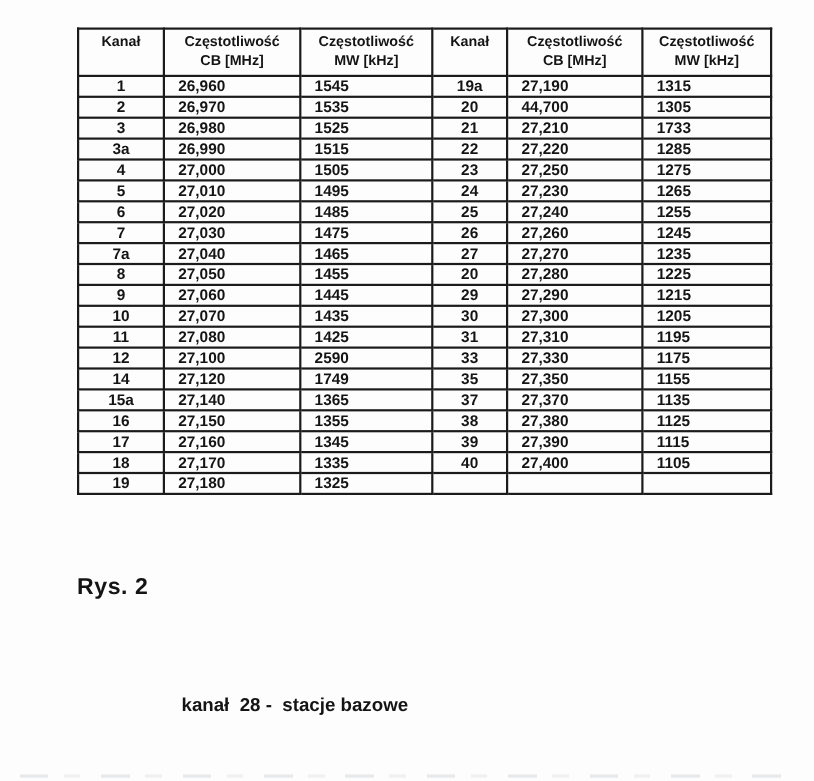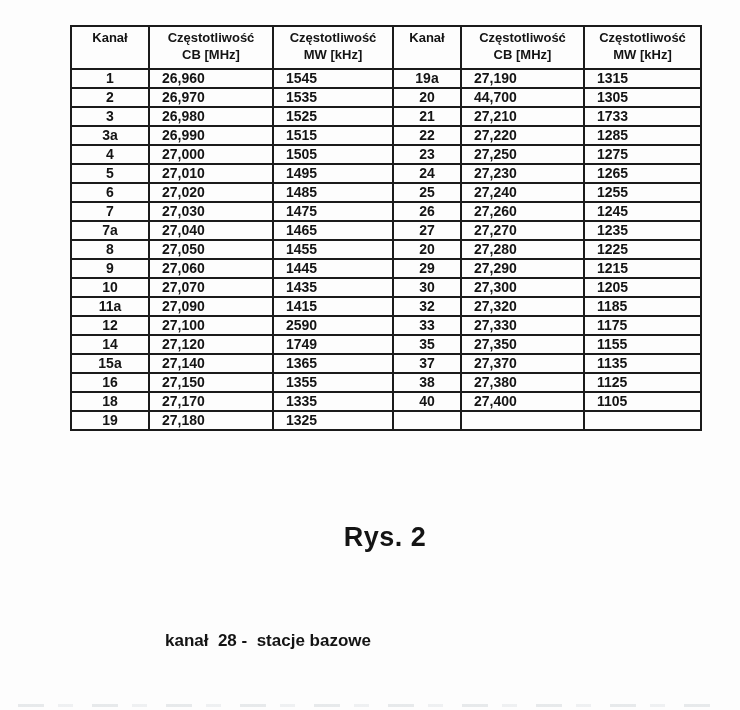--- a/index.html
+++ b/index.html
@@ -50,22 +50,22 @@
   }
   .freq-table td.fq {
     text-align: left;
     padding-left: 12px;
   }
   .caption {
     position: absolute;
     left: 70px;
     top: 522px;
     width: 630px;
-    text-align: center;
-    font-size: 27px;
+    text-align: left;
+    font-size: 21px;
     font-weight: 700;
     letter-spacing: 0.5px;
   }
   .notes {
     position: absolute;
     left: 165px;
     top: 583px;
     font-size: 17px;
     font-weight: 700;
     line-height: 23px;
@@ -218,26 +218,26 @@
         </tr>
         <tr>
           <td class="ch">10</td>
           <td class="fq">27,070</td>
           <td class="fq">1435</td>
           <td class="ch">30</td>
           <td class="fq">27,300</td>
           <td class="fq">1205</td>
         </tr>
         <tr>
-          <td class="ch">11a</td>
-          <td class="fq">27,090</td>
-          <td class="fq">1415</td>
-          <td class="ch">32</td>
-          <td class="fq">27,320</td>
-          <td class="fq">1185</td>
+          <td class="ch">11</td>
+          <td class="fq">27,080</td>
+          <td class="fq">1425</td>
+          <td class="ch">31</td>
+          <td class="fq">27,310</td>
+          <td class="fq">1195</td>
         </tr>
         <tr>
           <td class="ch">12</td>
           <td class="fq">27,100</td>
           <td class="fq">2590</td>
           <td class="ch">33</td>
           <td class="fq">27,330</td>
           <td class="fq">1175</td>
         </tr>
         <tr>
@@ -258,20 +258,28 @@
         </tr>
         <tr>
           <td class="ch">16</td>
           <td class="fq">27,150</td>
           <td class="fq">1355</td>
           <td class="ch">38</td>
           <td class="fq">27,380</td>
           <td class="fq">1125</td>
         </tr>
         <tr>
+          <td class="ch">17</td>
+          <td class="fq">27,160</td>
+          <td class="fq">1345</td>
+          <td class="ch">39</td>
+          <td class="fq">27,390</td>
+          <td class="fq">1115</td>
+        </tr>
+        <tr>
           <td class="ch">18</td>
           <td class="fq">27,170</td>
           <td class="fq">1335</td>
           <td class="ch">40</td>
           <td class="fq">27,400</td>
           <td class="fq">1105</td>
         </tr>
         <tr>
           <td class="ch">19</td>
           <td class="fq">27,180</td>

